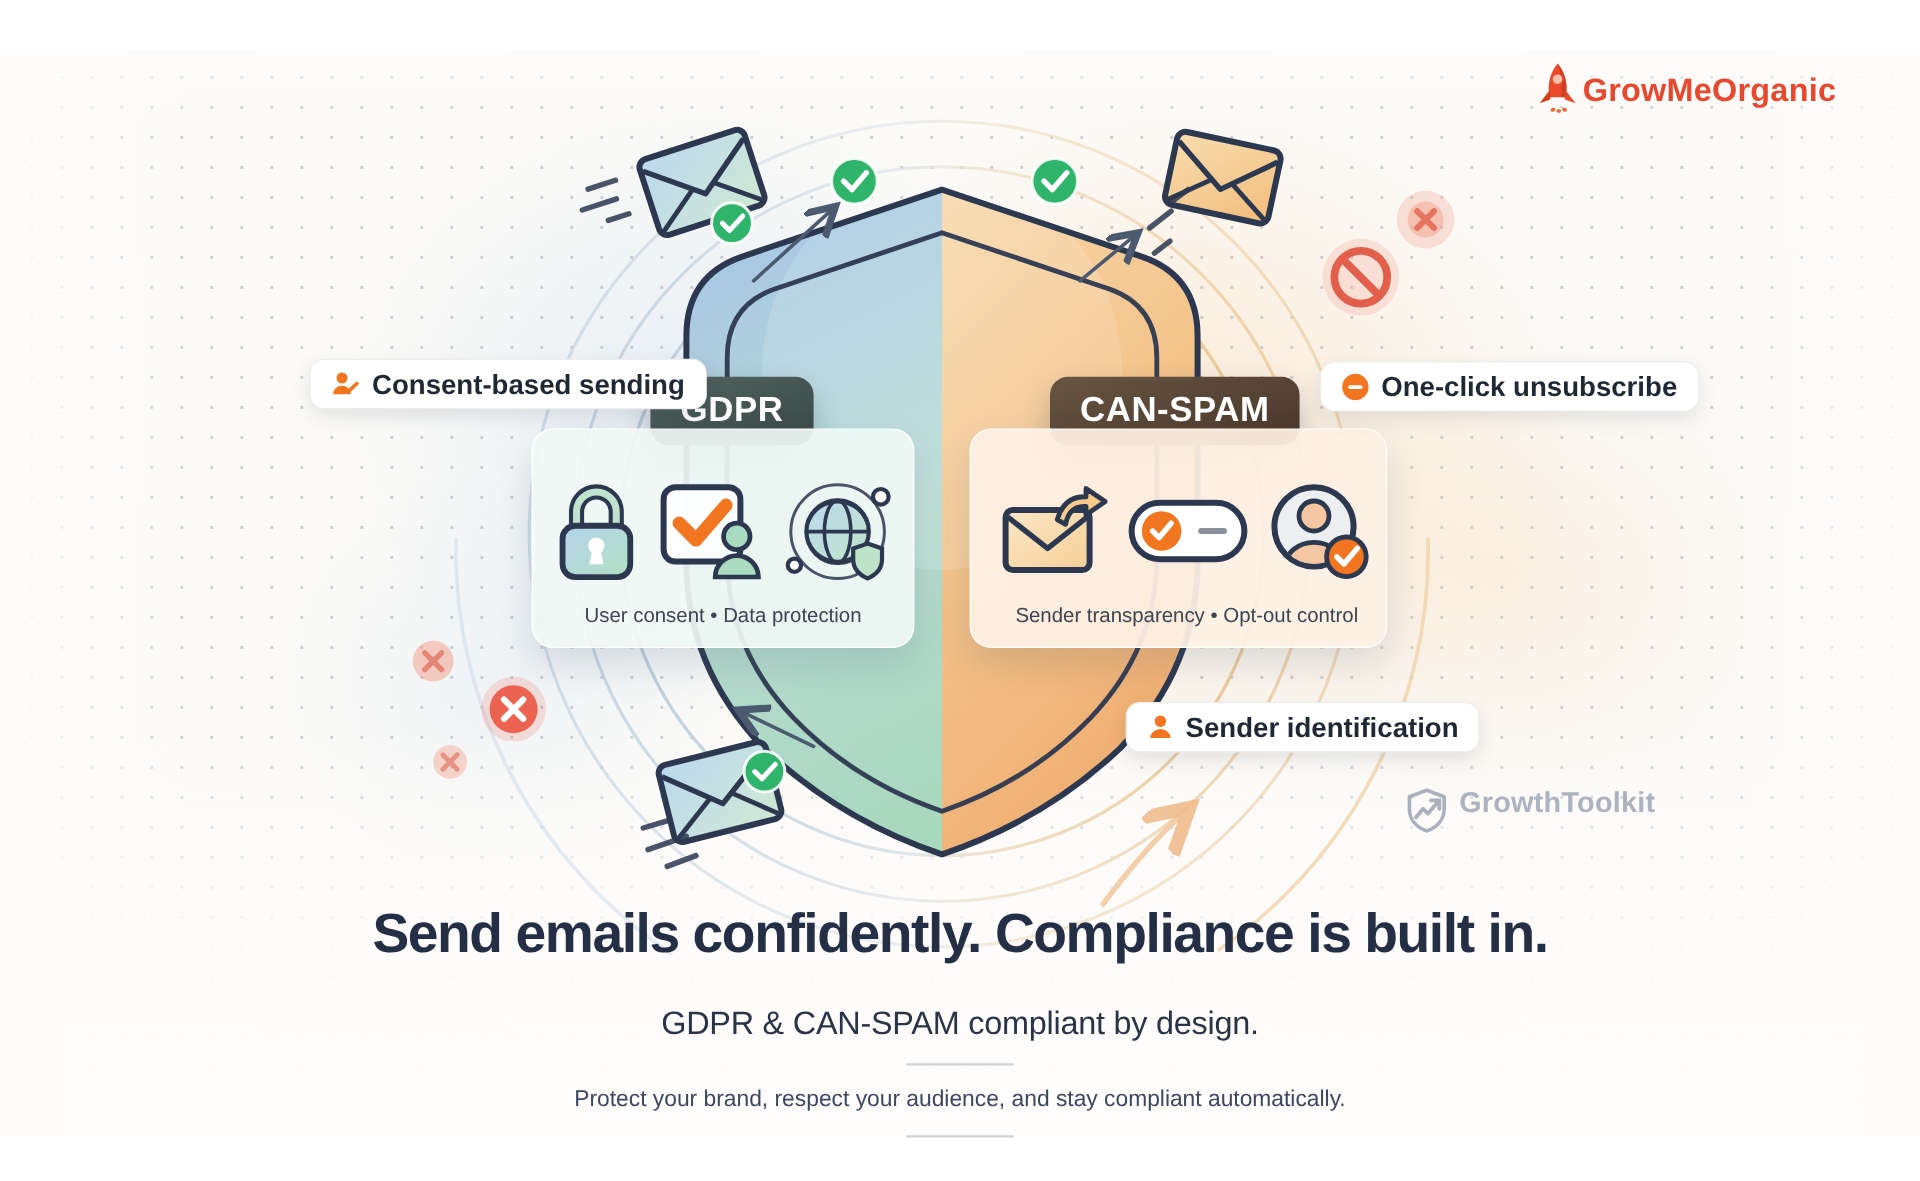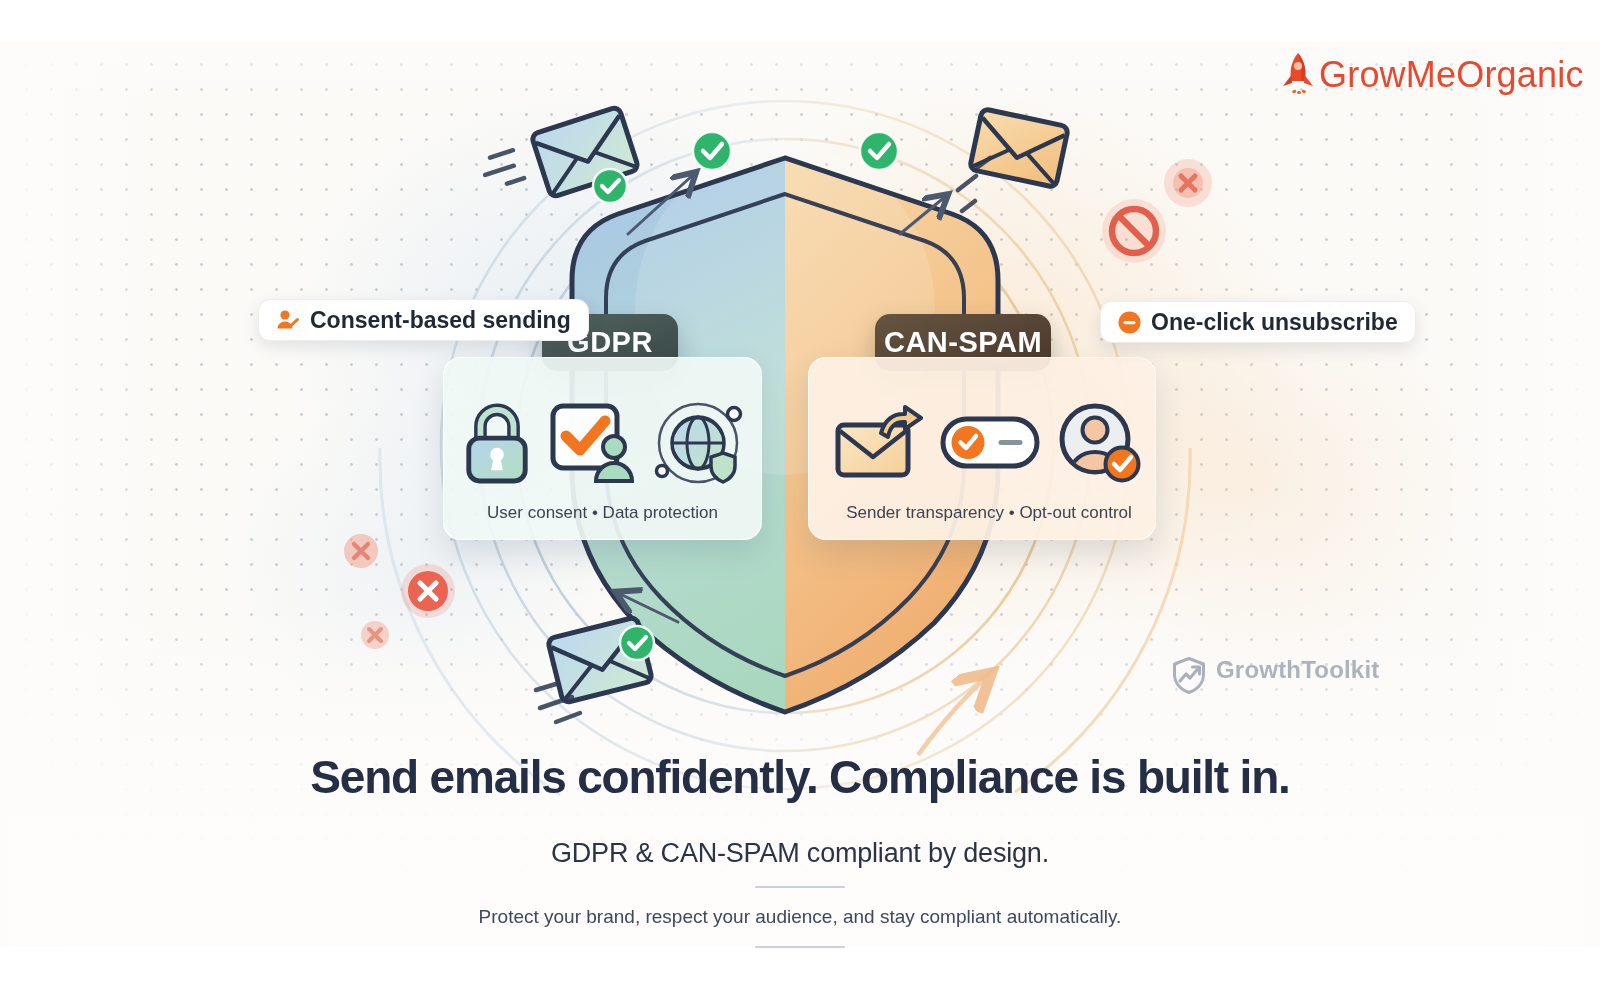--- a/index.html
+++ b/index.html
@@ -16,27 +16,27 @@
     radial-gradient(320px 280px at 1260px 440px, rgba(248,210,170,.26), transparent 70%),
     radial-gradient(280px 250px at 420px 520px, rgba(150,190,235,.12), transparent 70%);}
   .bg-panel::after{content:"";position:absolute;inset:0;pointer-events:none;background:
     linear-gradient(90deg,#fdfcfb 0%,rgba(253,252,251,0) 11%,rgba(253,252,251,0) 90%,#fdfcfb 100%),
     linear-gradient(180deg,rgba(253,252,251,.75) 0%,rgba(253,252,251,0) 7%,rgba(253,252,251,0) 62%,rgba(253,252,251,.9) 82%,#fefdfc 100%);}
 
   .illustration{position:absolute;left:0;top:0;width:1600px;height:984px;pointer-events:none;}
 
   
   .logo{position:absolute;left:1280px;top:50px;display:flex;align-items:center;gap:3px;}
-  .logo-text{font-size:36px;font-weight:400;color:#e8492e;letter-spacing:.2px;}
+  .logo-text{font-size:27px;font-weight:700;color:#e8492e;letter-spacing:.2px;}
 
   
   .law-badge{position:absolute;display:flex;align-items:center;justify-content:center;border-radius:15px;
     color:#fff;font-weight:700;letter-spacing:.5px;font-size:29px;box-shadow:0 12px 24px rgba(40,60,60,.28);}
   .badge-gdpr{left:542px;top:314px;width:136px;height:57px;background:linear-gradient(160deg,#51635f,#394846);}
-  .badge-canspam{left:875px;top:314px;width:176px;height:57px;background:linear-gradient(160deg,#675442,#49382a);}
+  .badge-canspam{left:875px;top:314px;width:208px;height:57px;background:linear-gradient(160deg,#675442,#49382a);}
 
   
   .card{position:absolute;display:flex;flex-direction:column;align-items:center;justify-content:flex-end;
     border-radius:18px;border:1.5px solid rgba(255,255,255,.95);box-shadow:0 14px 30px rgba(70,90,110,.16);}
   .card-gdpr{left:443px;top:357px;width:317px;height:181px;background:rgba(240,248,245,.92);}
   .card-canspam{left:808px;top:357px;width:332px;height:181px;background:rgba(253,240,227,.94);padding-left:14px;}
   .card-icons{flex:1;display:flex;align-items:center;justify-content:center;gap:17px;padding-top:24px;}
   .card-caption{font-size:17px;font-weight:500;color:#3b4450;padding-bottom:16px;}
 
   
@@ -304,20 +304,27 @@
     </svg>
     <span>Consent-based sending</span>
   </div>
   <div class="pill pill-unsubscribe">
     <svg width="23" height="23" viewBox="0 0 23 23">
       <circle cx="11.5" cy="11.5" r="11" fill="#f2761f"></circle>
       <rect x="5.5" y="10" width="12" height="3.2" rx="1.6" fill="#fff"></rect>
     </svg>
     <span>One-click unsubscribe</span>
   </div>
+  <div class="pill pill-sender">
+    <svg width="22" height="22" viewBox="0 0 22 22">
+      <circle cx="11" cy="6" r="4.8" fill="#f2761f"></circle>
+      <path d="M2.5,20 a8.5,7.5 0 0 1 17,0 Z" fill="#f2761f"></path>
+    </svg>
+    <span>Sender identification</span>
+  </div>
 
   <div class="watermark">
     <svg width="38" height="38" viewBox="0 0 38 38">
       <path d="M19,2.5 L33.5,8 V18 C33.5,27 27.5,33.5 19,36.5 C10.5,33.5 4.5,27 4.5,18 V8 Z" stroke="#a7aeb9" stroke-width="3" fill="none" stroke-linejoin="round"></path>
       <path d="M10,25 L16,18 L20,22 L29,11.5" stroke="#a7aeb9" stroke-width="3.2" fill="none" stroke-linecap="round" stroke-linejoin="round"></path>
       <path d="M22.5,11 L29.5,11 L29.5,18" stroke="#a7aeb9" stroke-width="3.2" fill="none" stroke-linecap="round" stroke-linejoin="round"></path>
     </svg>
     <span class="watermark-text">GrowthToolkit</span>
   </div>
 

